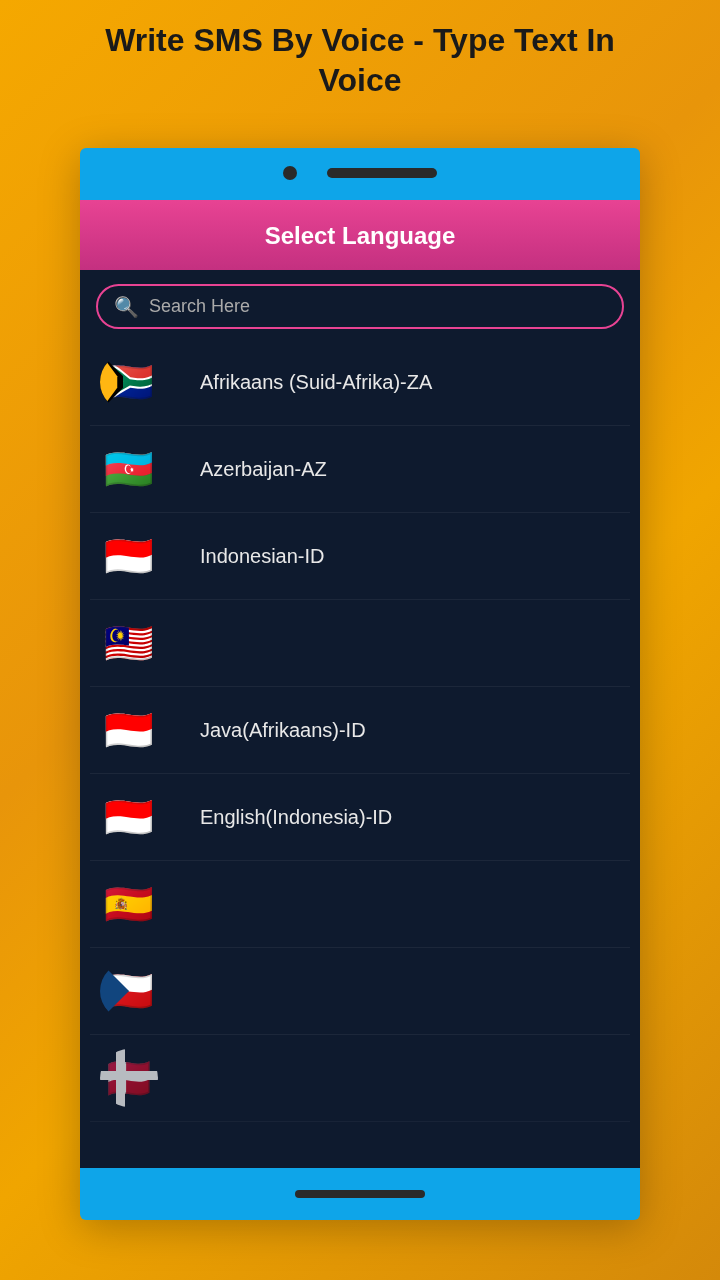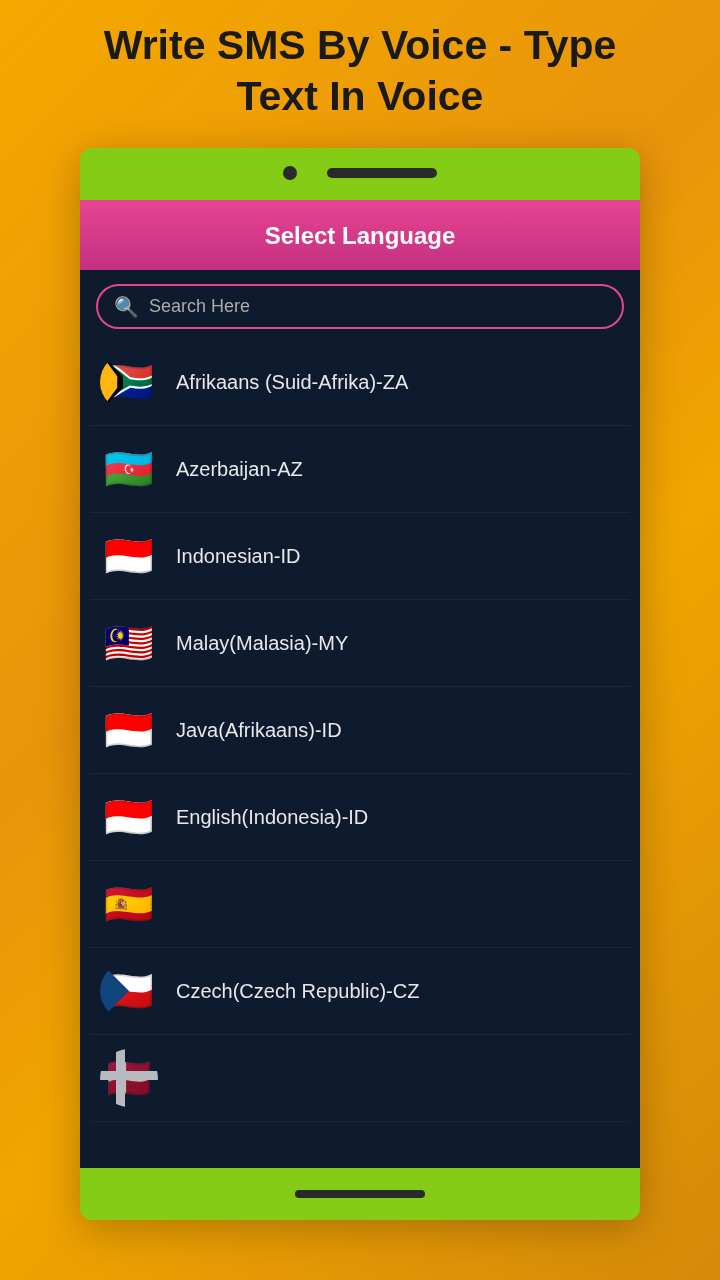--- a/index.html
+++ b/index.html
@@ -20,37 +20,37 @@
       background: linear-gradient(135deg, #F5A800 0%, #E8950A 40%, #F0A500 60%, #D4890A 100%);
     }
 
     
     .page-title {
       position: absolute;
       top: 20px;
       left: 0;
       right: 0;
       text-align: center;
-      font-size: 41px;
+      font-size: 32px;
       font-weight: bold;
       color: #1a1a1a;
       line-height: 1.25;
       padding: 0 80px;
       z-index: 10;
     }
 
     
     .phone-frame {
       position: absolute;
       top: 148px;
       left: 80px;
       right: 80px;
       bottom: 60px;
-      background: #84cc16;
-      border-radius: 12px;
+      background: #0ea5e9;
+      border-radius: 6px;
       box-shadow: 0 8px 40px rgba(0,0,0,0.25);
       overflow: hidden;
       z-index: 5;
     }
 
     
     .phone-top {
       position: absolute;
       top: 18px;
       left: 0;
@@ -180,20 +180,21 @@
       display: flex;
       align-items: center;
       justify-content: center;
       font-size: 32px;
     }
 
     .language-name {
       color: #e8e8e8;
       font-size: 20px;
       font-weight: 400;
+      margin-left: 24px;
     }
 
     
     .flag-za {
       background: linear-gradient(to bottom, #007A4D 33%, #FFB612 33%, #FFB612 66%, #DE3831 66%);
       position: relative;
     }
     .flag-za::before {
       content: '';
       position: absolute;
@@ -311,36 +312,34 @@
         <div class="language-item">
           <div class="flag-circle flag-az" style="background: none; font-size: 40px; line-height: 1; display: flex; align-items: center; justify-content: center;">🇦🇿</div>
           <div class="language-name">Azerbaijan-AZ</div>
         </div>
         <div class="language-item">
           <div class="flag-circle flag-id" style="background: none; font-size: 40px; line-height: 1; display: flex; align-items: center; justify-content: center;">🇮🇩</div>
           <div class="language-name">Indonesian-ID</div>
         </div>
         <div class="language-item">
           <div class="flag-circle flag-my" style="background: none; font-size: 40px; line-height: 1; display: flex; align-items: center; justify-content: center;">🇲🇾</div>
-          <div class="language-name">Malay(Malasia)-MY</div>
         </div>
         <div class="language-item">
           <div class="flag-circle flag-id" style="background: none; font-size: 40px; line-height: 1; display: flex; align-items: center; justify-content: center;">🇮🇩</div>
           <div class="language-name">Java(Afrikaans)-ID</div>
         </div>
         <div class="language-item">
           <div class="flag-circle flag-id" style="background: none; font-size: 40px; line-height: 1; display: flex; align-items: center; justify-content: center;">🇮🇩</div>
           <div class="language-name">English(Indonesia)-ID</div>
         </div>
         <div class="language-item">
           <div class="flag-circle flag-es" style="background: none; font-size: 40px; line-height: 1; display: flex; align-items: center; justify-content: center;">🇪🇸</div>
         </div>
         <div class="language-item">
           <div class="flag-circle flag-cz" style="background: none; font-size: 40px; line-height: 1; display: flex; align-items: center; justify-content: center;">🇨🇿</div>
-          <div class="language-name">Czech(Czech Republic)-CZ</div>
         </div>
         <div class="language-item partial-item">
           <div class="flag-circle flag-dk" style="background: none; font-size: 40px; line-height: 1; display: flex; align-items: center; justify-content: center;">🇩🇰</div>
         </div>
       </div>
 
   </div>
 
   <div class="phone-bottom">
     <div class="phone-home-bar"></div>

